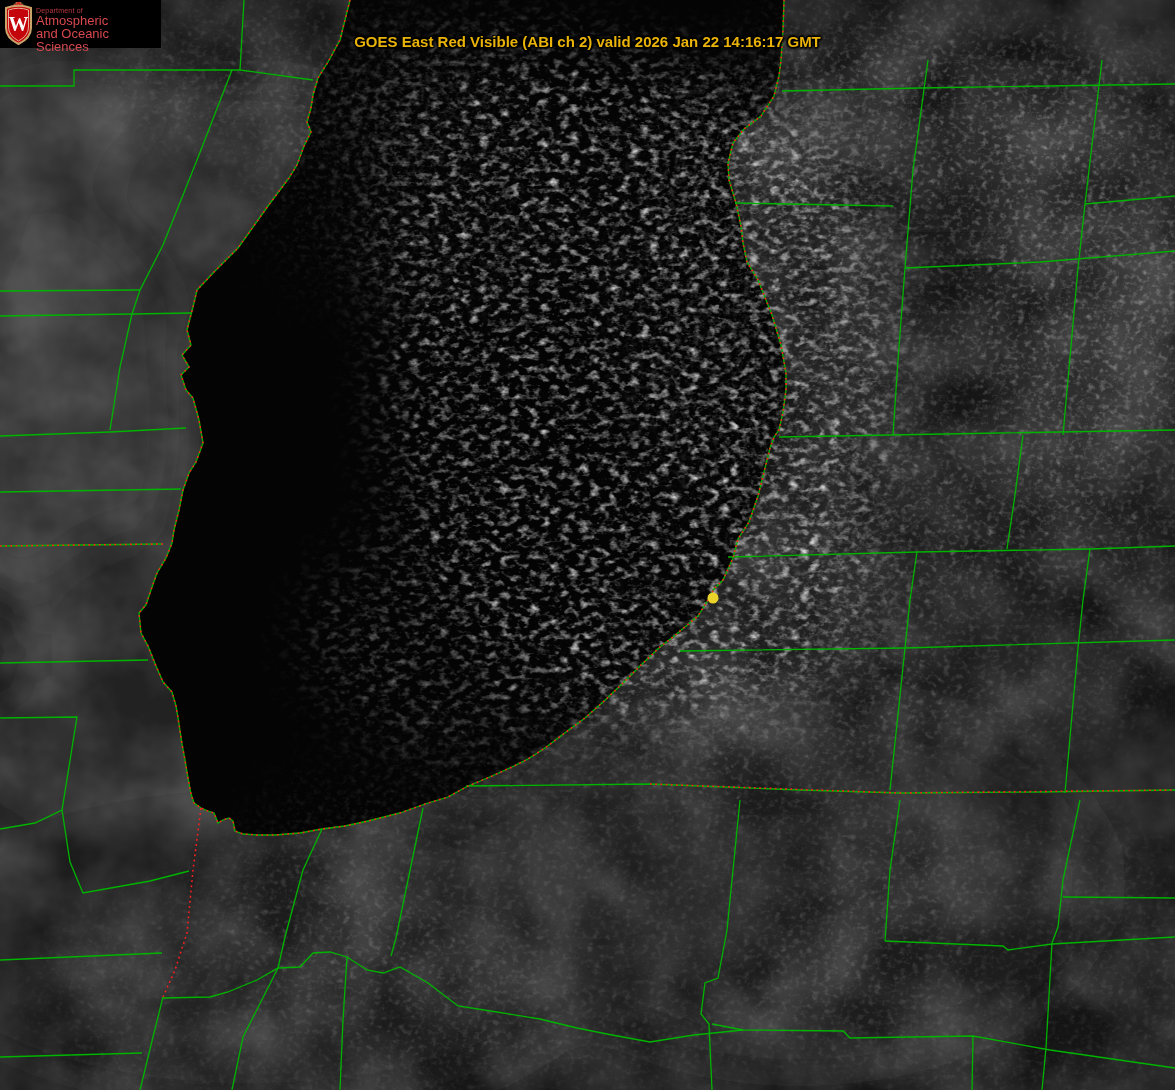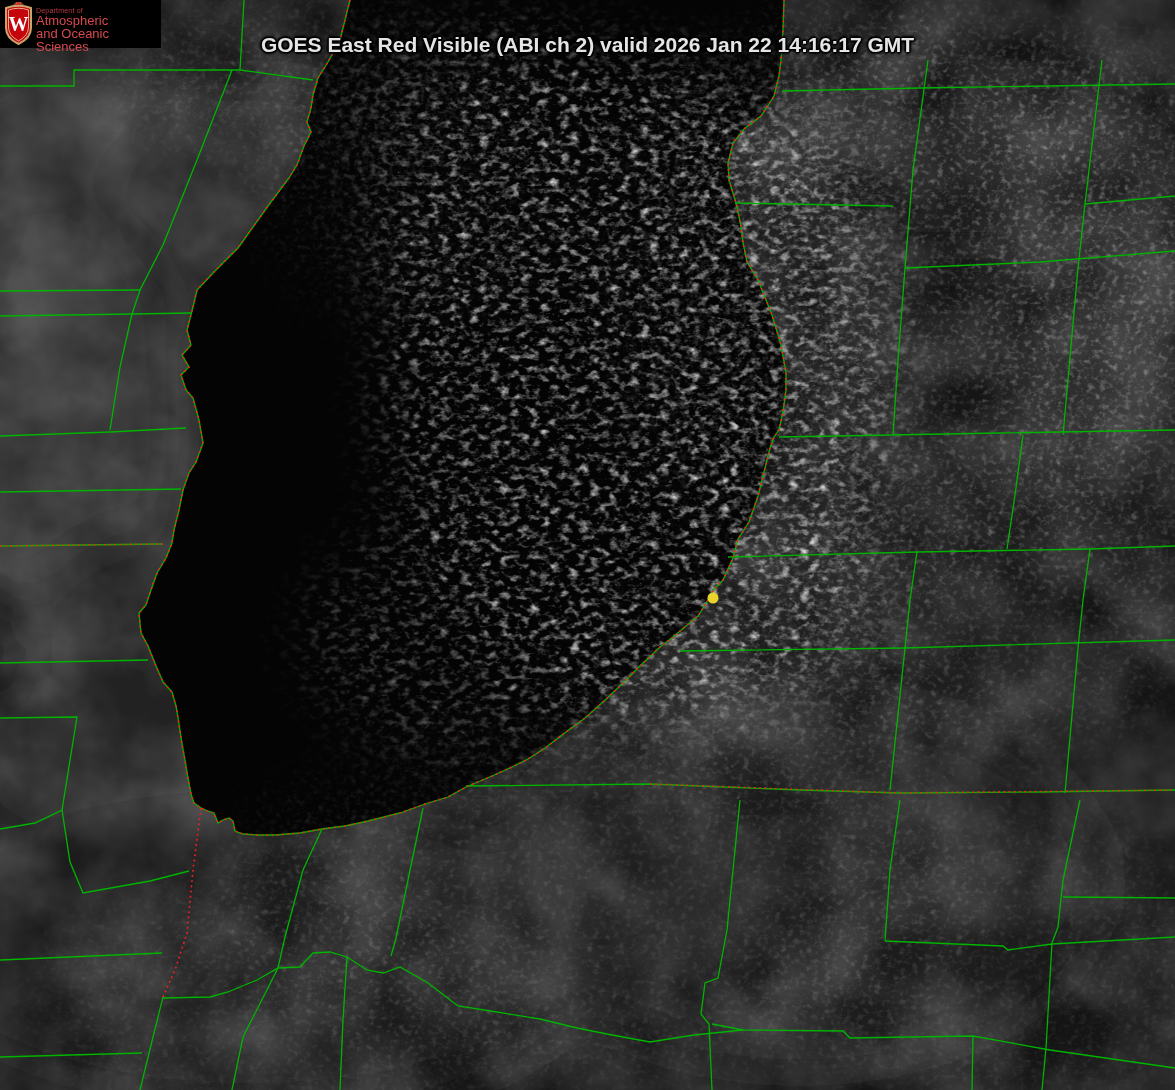--- a/index.html
+++ b/index.html
@@ -5,21 +5,21 @@
   html,body{margin:0;padding:0;background:#000;}
   .stage{position:relative;width:1175px;height:1090px;overflow:hidden;background:#0a0a0a;
          font-family:"Liberation Sans",sans-serif;}
   .stage svg.map{position:absolute;left:0;top:0;}
   .logo{position:absolute;left:0;top:0;width:161px;height:48px;background:#000;display:flex;align-items:center;z-index:5;}
   .crest{width:31px;height:44px;margin:2px 2px 2px 3px;flex:0 0 auto;}
   .logo-text{line-height:1.02;padding-top:12px;}
   .logo-dept{font-size:7px;color:#b93a40;letter-spacing:.2px;}
   .logo-l1,.logo-l2{font-size:13px;color:#d8494f;}
   .title{position:absolute;left:0;top:33px;width:100%;text-align:center;z-index:4;
-         font-size:21px;font-weight:bold;color:#e5e5e5;letter-spacing:0px;
+         font-size:15px;font-weight:bold;color:#eab308;letter-spacing:0px;
          text-shadow:-2px 0 2px #000,2px 0 2px #000,0 -2px 2px #000,0 2px 2px #000,1px 1px 0 #000,-1px -1px 0 #000;}
 </style>
 </head>
 <body>
 
 <div class="stage">
 
   <svg class="map" id="map-svg" width="1175" height="1090" viewBox="0 0 1175 1090">
       <defs>
         <filter id="f-blur">

